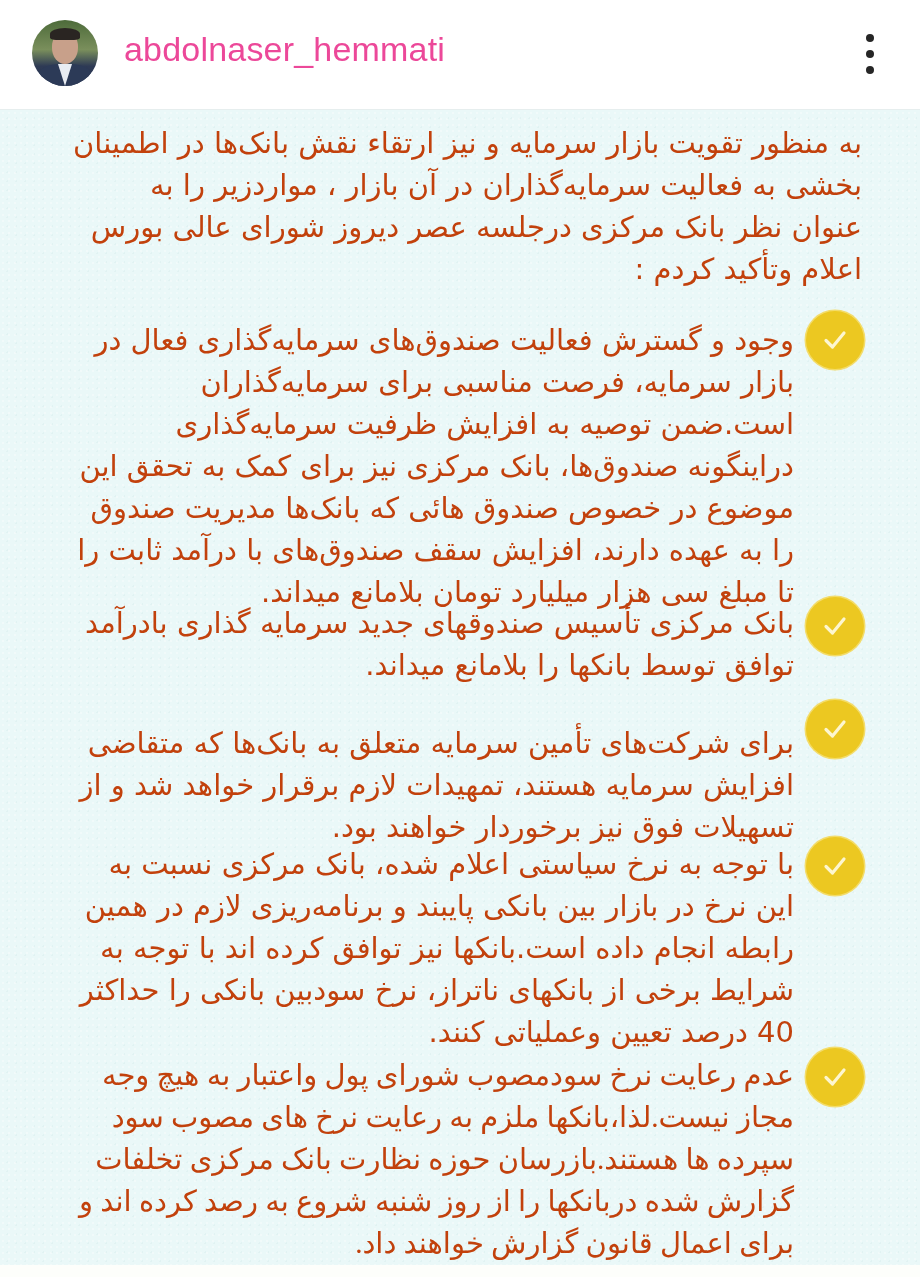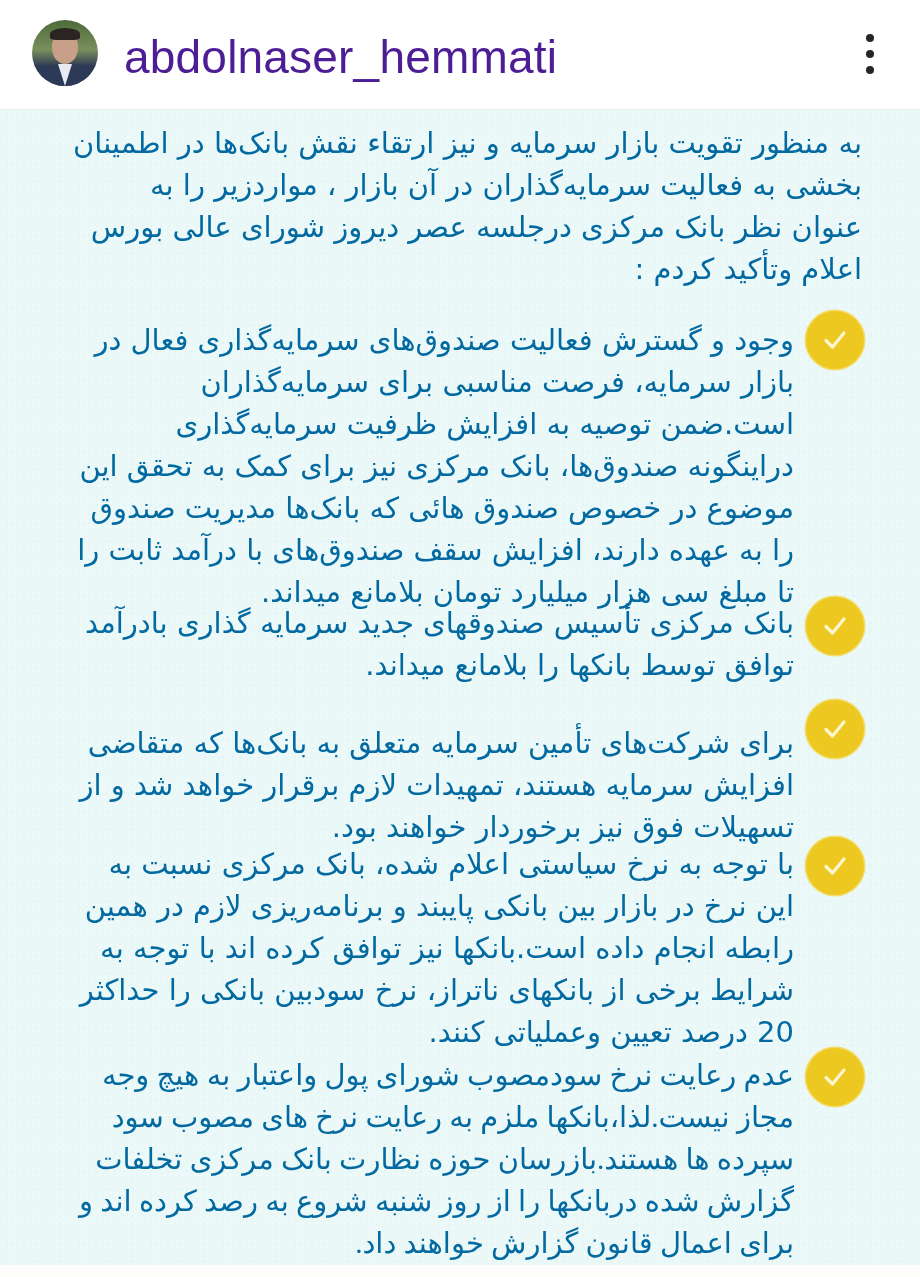--- a/index.html
+++ b/index.html
@@ -60,22 +60,22 @@
       left: 26px; top: 44px;
       width: 14px; height: 22px;
       background: #e8ecf2;
       clip-path: polygon(0 0, 100% 0, 50% 100%);
     }
     .username {
       position: absolute;
       left: 124px;
       top: 30px;
       font-family: "Liberation Sans", sans-serif;
-      font-size: 46px;
-      color: #4c1d95;
+      font-size: 34px;
+      color: #ec4899;
       letter-spacing: 0.2px;
     }
     .more-btn {
       position: absolute;
       left: 856px;
       top: 30px;
       width: 28px;
       height: 48px;
       display: flex;
       flex-direction: column;
@@ -105,21 +105,21 @@
     }
     .footer-strip {
       position: absolute;
       left: 0; top: 1265px;
       width: 920px; height: 12px;
       background: #fdfefb;
     }
     .text {
       direction: rtl;
       text-align: right;
-      color: #0369a1;
+      color: #c2410c;
       font-size: 29px;
       line-height: 42px;
       margin: 0;
     }
     .intro {
       position: absolute;
       right: 58px;
       top: 122px;
       width: 790px;
     }
@@ -197,21 +197,21 @@
   </span>
   <p class="text" style="top:22px;">برای شرکت‌های تأمین سرمایه متعلق به بانک‌ها که متقاضی افزایش سرمایه هستند، تمهیدات لازم برقرار خواهد شد و از تسهیلات فوق نیز برخوردار خواهند بود.</p>
 </div>
 
 <div class="item" style="top:837px;">
   <span class="check" style="top:0px;">
     <svg viewBox="0 0 30 30">
         <path d="M6 15.5 L12.5 22 L24 8" fill="none" stroke="#fdf6d0" stroke-width="3.2" stroke-linecap="round" stroke-linejoin="round"></path>
       </svg>
   </span>
-  <p class="text" style="top:6px;">با توجه به نرخ سیاستی اعلام شده، بانک مرکزی نسبت به این نرخ در بازار بین بانکی پایبند و برنامه‌ریزی لازم در همین رابطه انجام داده است.بانکها نیز  توافق کرده اند با توجه به شرایط برخی از بانکهای ناتراز، نرخ سودبین بانکی را حداکثر 20 درصد تعیین وعملیاتی کنند.</p>
+  <p class="text" style="top:6px;">با توجه به نرخ سیاستی اعلام شده، بانک مرکزی نسبت به این نرخ در بازار بین بانکی پایبند و برنامه‌ریزی لازم در همین رابطه انجام داده است.بانکها نیز  توافق کرده اند با توجه به شرایط برخی از بانکهای ناتراز، نرخ سودبین بانکی را حداکثر 40 درصد تعیین وعملیاتی کنند.</p>
 </div>
 
 <div class="item" style="top:1048px;">
   <span class="check" style="top:0px;">
     <svg viewBox="0 0 30 30">
         <path d="M6 15.5 L12.5 22 L24 8" fill="none" stroke="#fdf6d0" stroke-width="3.2" stroke-linecap="round" stroke-linejoin="round"></path>
       </svg>
   </span>
   <p class="text" style="top:6px;font-family:Liberation Serif, serif;">عدم رعایت نرخ سودمصوب شورای پول واعتبار به هیچ وجه مجاز  نیست.لذا،بانکها ملزم به رعایت نرخ های مصوب سود سپرده ها هستند.بازرسان حوزه نظارت بانک مرکزی تخلفات گزارش شده دربانکها را از روز شنبه شروع به رصد کرده اند و برای اعمال قانون گزارش خواهند داد.</p>
 </div>

